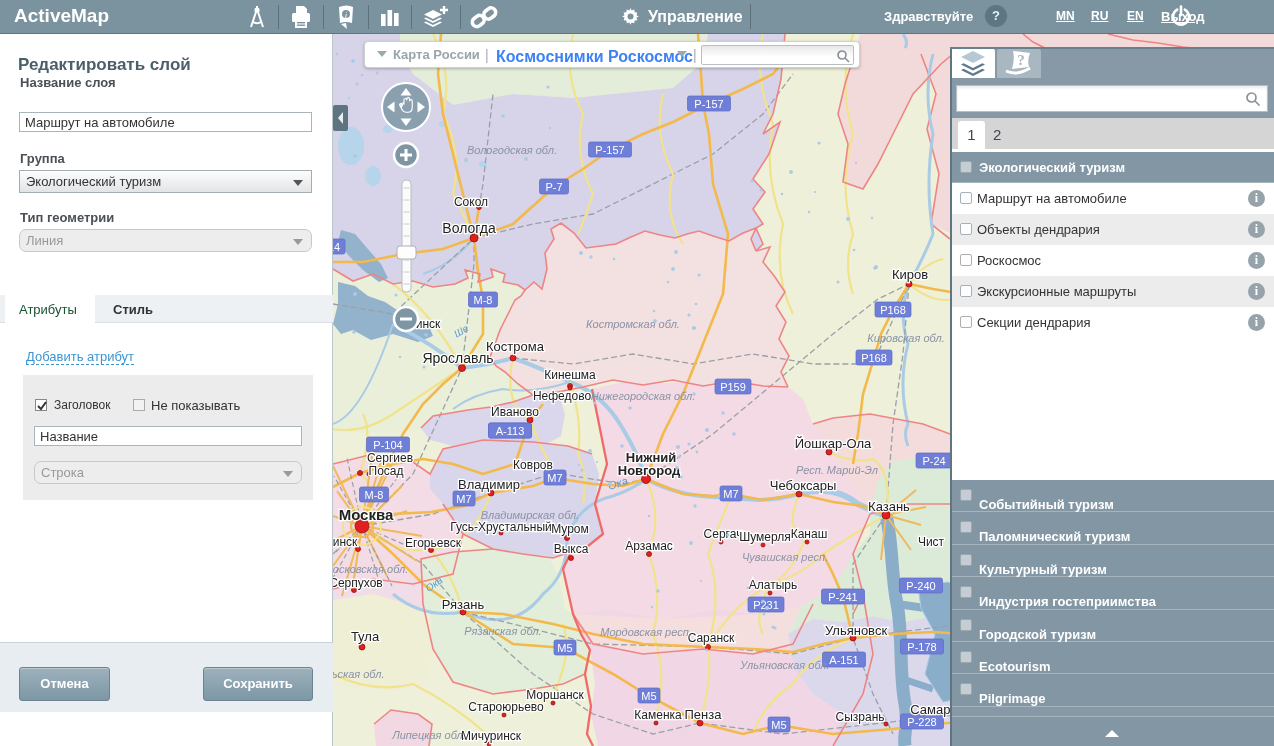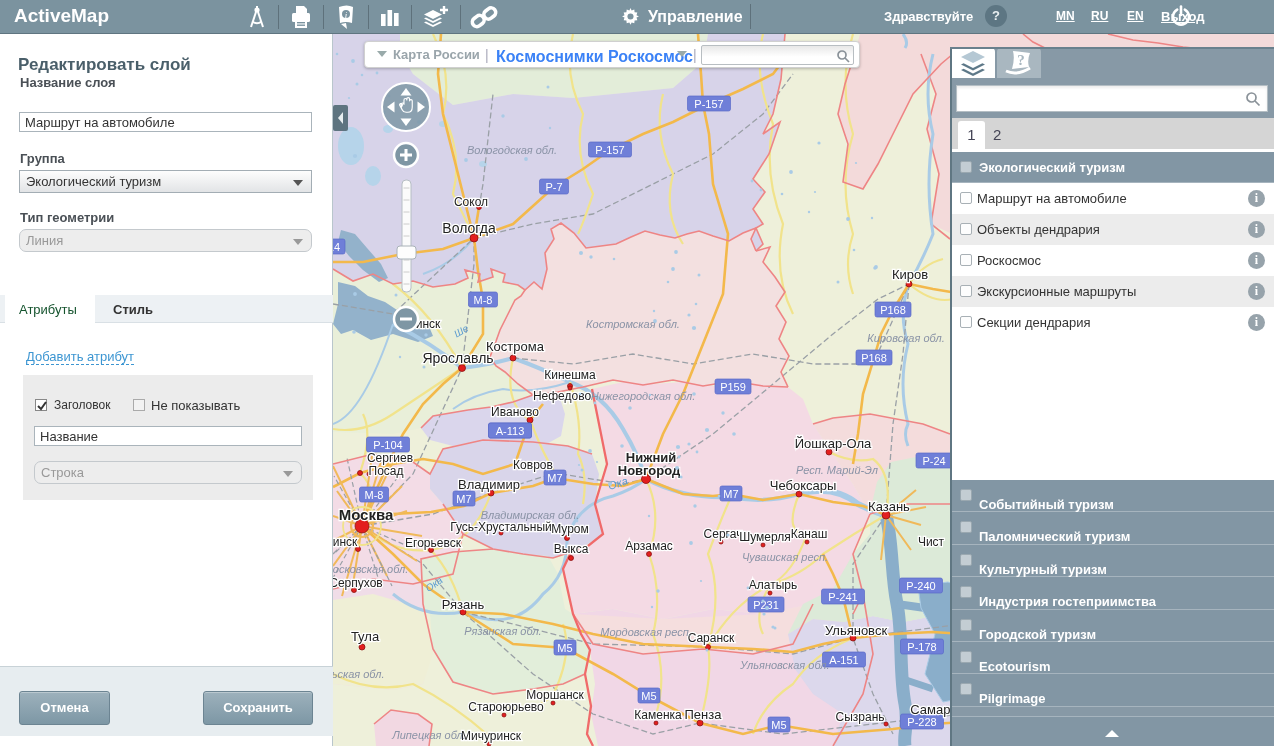--- a/index.html
+++ b/index.html
@@ -28,21 +28,21 @@
 .seld { position:absolute; left:19px; width:293px; height:23px; border:1px solid #a3adb4; background:linear-gradient(#fdfdfd,#e2e4e6); font-size:13px; color:#333; padding:3px 6px; }
 .seld .arr { position:absolute; right:8px; top:9px; width:0; height:0; border-left:5px solid transparent; border-right:5px solid transparent; border-top:6px solid #555; }
 .seld.dis { background:#ededed; color:#999; border-color:#c4c9cd;border-radius:7px; }
 .seld.dis .arr { border-top-color:#999; }
 #tabbar { position:absolute; left:0; top:261px; width:333px; height:28px; background:#edf1f4; border-bottom:1px solid #d9e0e5; }
 #tab1 { position:absolute; left:5px; top:0; width:90px; height:29px; background:#fff; font-size:13px; color:#14532d; padding:7px 0 0 14px; z-index:2; }
 #tab2 { position:absolute; left:96px; top:0; width:70px; height:28px; font-size:13px; font-weight:bold; color:#333; padding:7px 0 0 17px; }
 #addattr { position:absolute; left:26px; top:315px; color:#3d96d2; font-size:13px; border-bottom:1px dashed #3d96d2; }
 #graybox { position:absolute; left:23px; top:341px; width:290px; height:125px; background:#ececec; }
 .cb { position:absolute; width:12px; height:12px; border:1px solid #888; background:#fff; }
-#lfooter { position:absolute; left:0; top:632px; width:333px; height:70px; background:#e7edf0; border-top:1px solid #c8d2d7; }
+#lfooter { position:absolute; left:0; top:608px; width:333px; height:70px; background:#e7edf0; border-top:1px solid #c8d2d7; }
 .btn { position:absolute; top:24px; height:34px; background:linear-gradient(#9db1bc,#7d97a5); border:1px solid #6c8492; border-radius:3px; color:#fff; font-weight:bold; font-size:13px; text-align:center; box-shadow:inset 0 1px 0 rgba(255,255,255,.3); }
 
 
 #rpanel { position:absolute; left:950px; top:47px; width:324px; height:699px; background:#8799a6; }
 #rtabs { position:absolute; left:0; top:0; width:324px; height:31px; }
 .rtab { position:absolute; top:1px; width:44px; height:30px; border-radius:4px 4px 0 0; }
 #rtab1 { left:1px; background:#fff; }
 #rtab2 { left:47px; background:#a9b7c0; }
 #rsearchwrap { position:absolute; left:0; top:31px; width:324px; height:41px; background:#8799a6; }
 #rsearch { position:absolute; left:6px; top:7px; width:312px; height:27px; background:#fff; border:1px solid #b4bec4; box-shadow:inset 0 2px 3px rgba(0,0,0,.08); }

